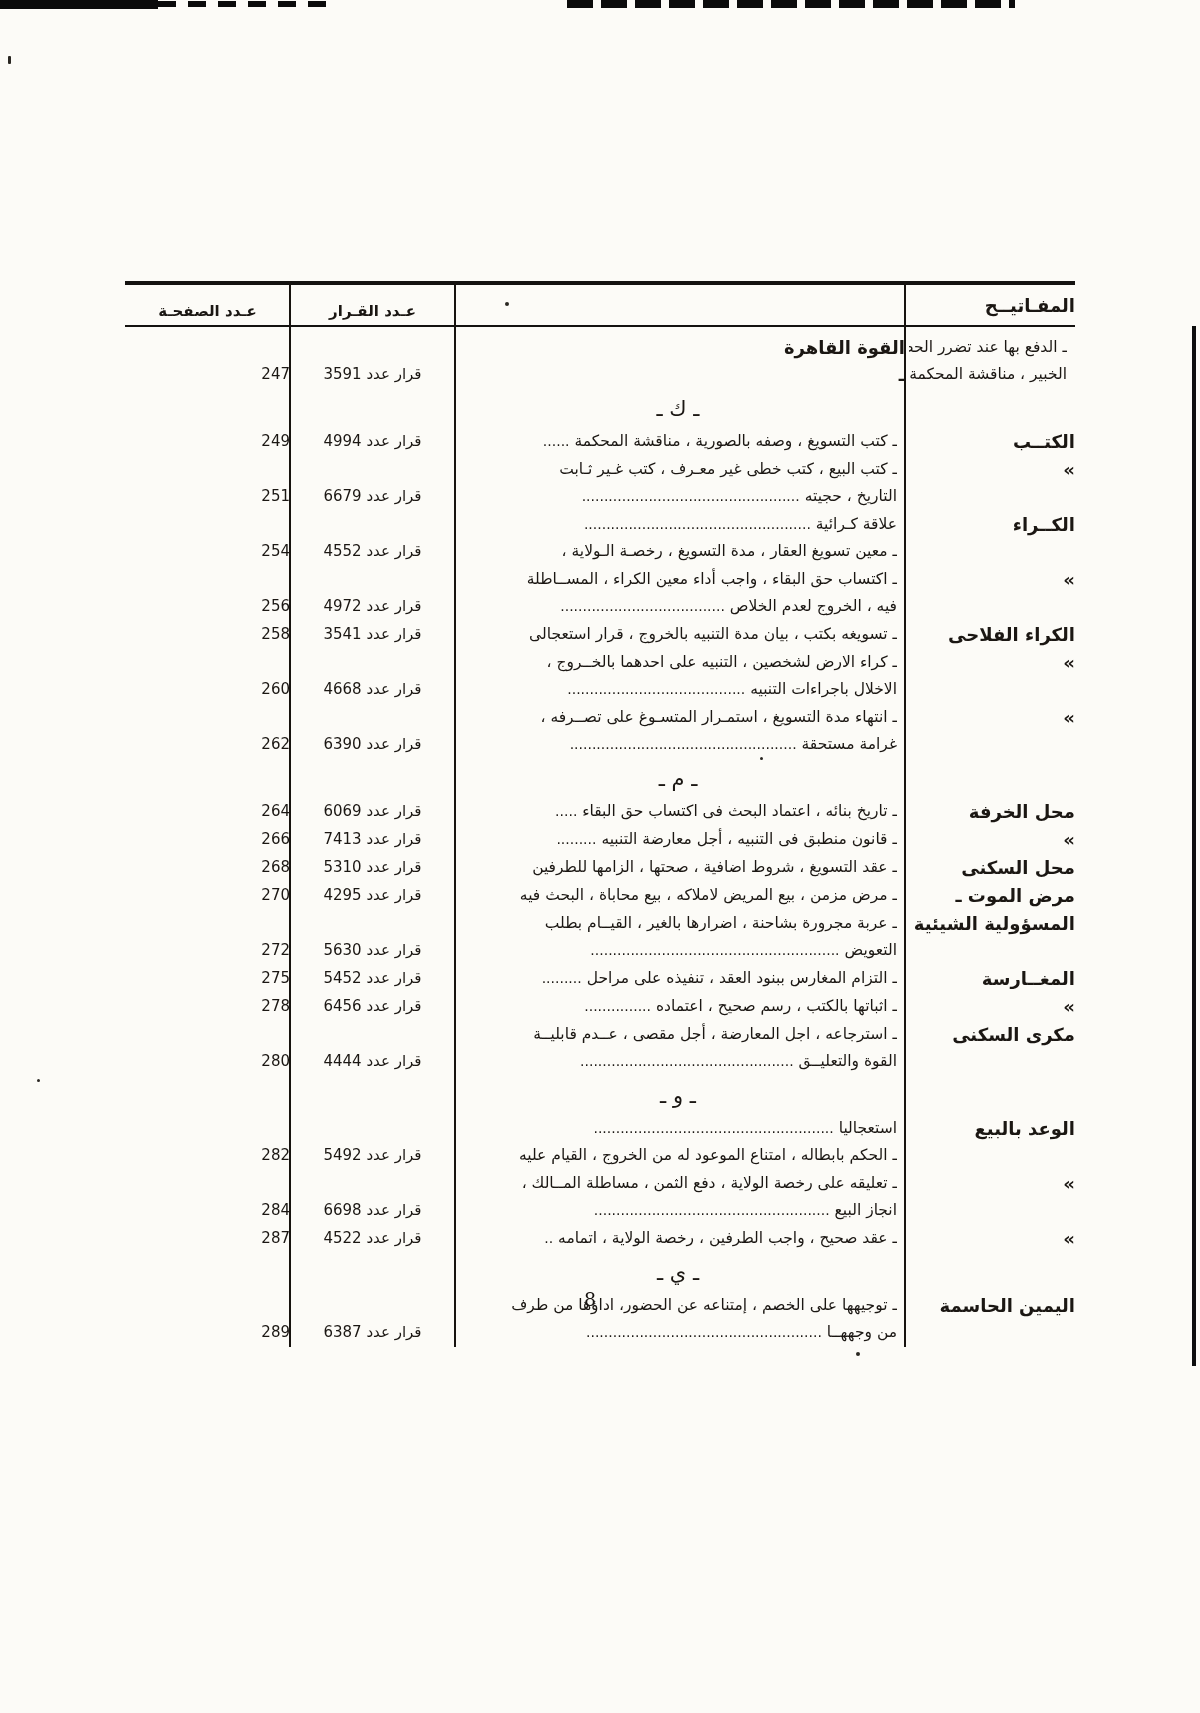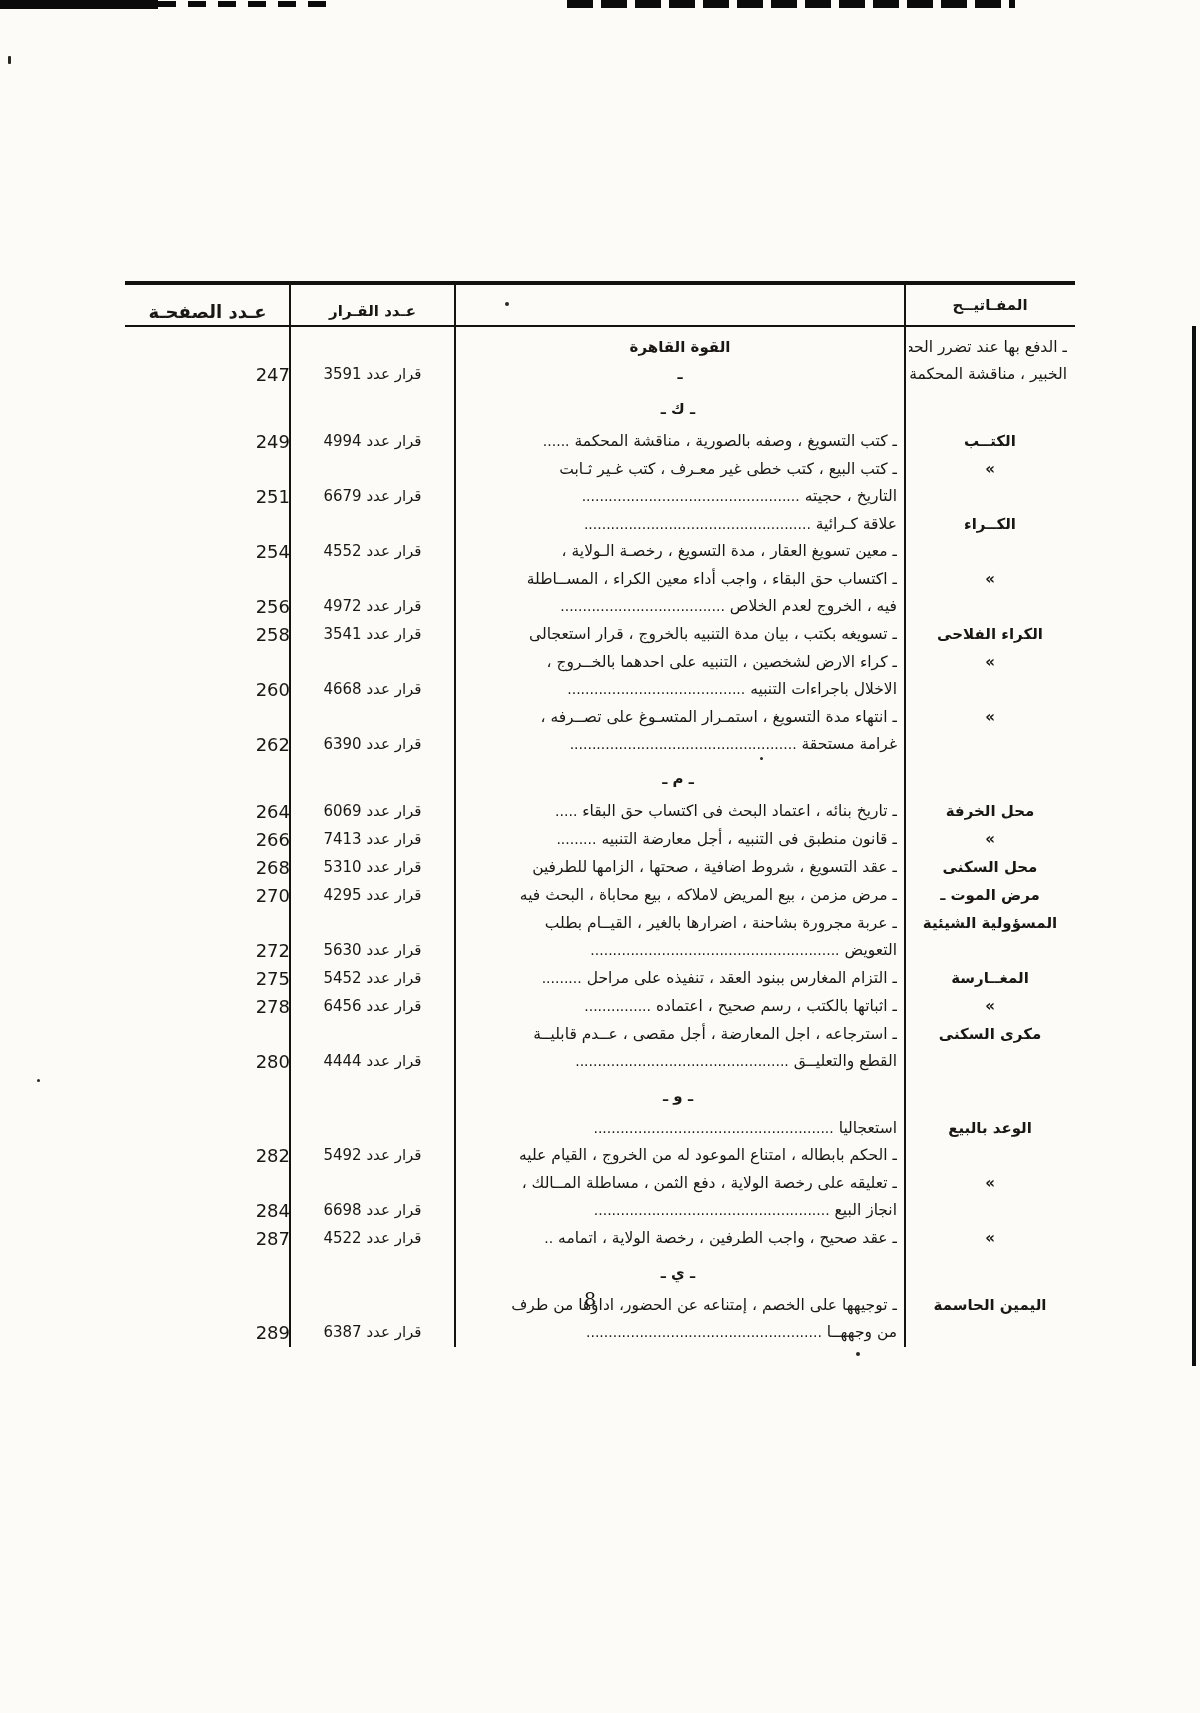--- a/index.html
+++ b/index.html
@@ -25,29 +25,29 @@
     display:grid;grid-template-columns:170px 450px 165px 165px;
     border-top:4px solid #141210;border-bottom:2px solid #141210;
     height:40px;align-items:center;text-align:center;
     font-weight:bold;font-size:18.5px;
   }
   .vline{position:absolute;top:0;width:2px;height:100%;background:#17130f}
   .v1{right:169px}.v2{right:619px}.v3{right:784px}
   .tbody{padding-top:6px}
   .trow{display:grid;grid-template-columns:170px 450px 165px 165px;margin:1px 0}
   .cell{min-height:26px}
-  .cell.keys{font-weight:bold;font-size:15px;text-align:center;line-height:27px}
+  .cell.keys{font-weight:bold;font-size:18px;text-align:right;line-height:27px}
   .cell.subject{font-size:15.5px;line-height:27px;padding:0 8px 0 4px;overflow:hidden}
   .tline{white-space:nowrap;overflow:hidden}
   .leader{letter-spacing:4.5px;font-size:14px}
   .cell.dec{align-self:end;text-align:center;font-size:15px;line-height:27px;white-space:nowrap}
-  .cell.pg{align-self:end;font-size:18px;line-height:27px}
+  .cell.pg{align-self:end;font-size:15px;line-height:27px}
   .trow.sep{margin:8px 0 6px}
   .sep-cell{text-align:center}
-  .sep-label{font-weight:bold;font-size:15px;line-height:26px}
+  .sep-label{font-weight:normal;font-size:21px;line-height:26px}
   .kwsub{font-weight:bold;line-height:27px}
   
   .folio{position:absolute;left:0;right:20px;top:1288px;text-align:center;
     font-size:19px;color:#171310;font-family:"DejaVu Serif",serif}
 </style>
 </head>
 <body>
 
 <div class="artifact bar-solid"></div>
 <div class="artifact bar-dash1"></div>
@@ -300,21 +300,21 @@
         <div class="cell pg">
           <div class="pgval">278</div>
         </div>
       </div>
       <div class="trow entry">
         <div class="cell keys">
           <div class="kw">مكرى السكنى</div>
         </div>
         <div class="cell subject">
           <div class="tline">ـ استرجاعه ، اجل المعارضة ، أجل مقصى ، عــدم قابليــة</div>
-          <div class="tline"><span>القطع والتعليــق </span><span class="leader">................................................</span></div>
+          <div class="tline"><span>القوة والتعليــق </span><span class="leader">................................................</span></div>
         </div>
         <div class="cell dec">
           <div class="decval">قرار عدد 4444</div>
         </div>
         <div class="cell pg">
           <div class="pgval">280</div>
         </div>
       </div>
       <div class="trow sep">
         <div class="cell keys"></div>

